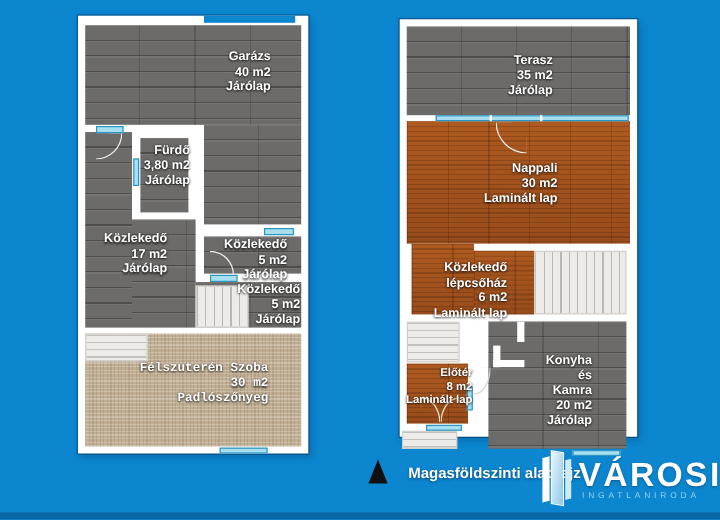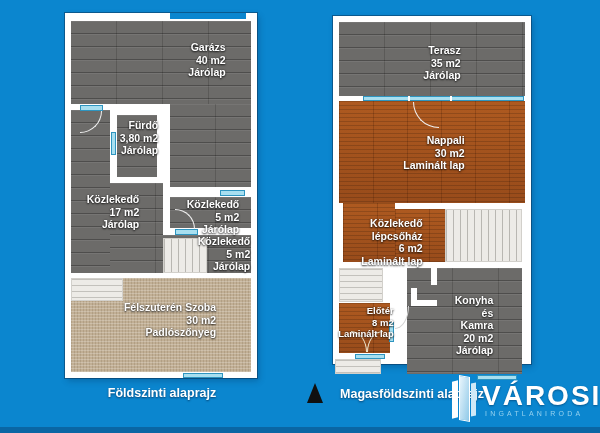--- a/index.html
+++ b/index.html
@@ -99,21 +99,21 @@
     <div class="rlabel" style="left:148px;top:185px;">
       <span>Közlekedő</span>
       <span>5 m2</span>
       <span>Járólap</span>
     </div>
     <div class="rlabel" style="left:159px;top:222px;">
       <span>Közlekedő</span>
       <span>5 m2</span>
       <span>Járólap</span>
     </div>
-    <div class="rlabel" style="left:105px;top:288px;">
+    <div class="rlabel" style="left:105px;top:288px;font-family:Liberation Mono, monospace;">
       <span>Félszuterén Szoba</span>
       <span>30 m2</span>
       <span>Padlószőnyeg</span>
     </div>
   </div>
 
   <div class="plan" style="left:304px;top:16px;width:198px;height:348px;margin-left:29px;">
 
     <div class="abs tile" style="left:6px;top:6px;width:186px;height:74px;"></div>
     <div class="abs wood" style="left:6px;top:85px;width:186px;height:102px;"></div>
@@ -165,21 +165,20 @@
     </div>
     <div class="rlabel" style="left:141px;top:278px;">
       <span>Konyha</span>
       <span>és</span>
       <span>Kamra</span>
       <span>20 m2</span>
       <span>Járólap</span>
     </div>
   </div>
 
-  <div class="caption" style="left:162px;top:386px;">Földszinti alaprajz</div>
   <div class="north" style="left:307px;top:383px;"></div>
   <div class="caption" style="left:412px;top:387px;">Magasföldszinti alaprajz</div>
 
   <div class="abs" style="left:450px;top:372px;width:148px;height:52px;">
     <div class="abs" style="left:0;top:2px;width:30px;height:48px;">
       <div class="abs" style="left:2px;top:7px;width:6px;height:37px;background:#ffffff;transform:skewY(-14deg);"></div>
       <div class="abs" style="left:9px;top:2px;width:9px;height:43px;background:linear-gradient(100deg,#e8f5fc,#8fc9e8);border:1px solid #ffffff;transform:skewY(10deg);"></div>
       <div class="abs" style="left:21px;top:9px;width:5px;height:33px;background:#cfe9f7;transform:skewY(-14deg);"></div>
     </div>
     <div class="brand" style="left:32px;top:8px;">VÁROSI</div>

